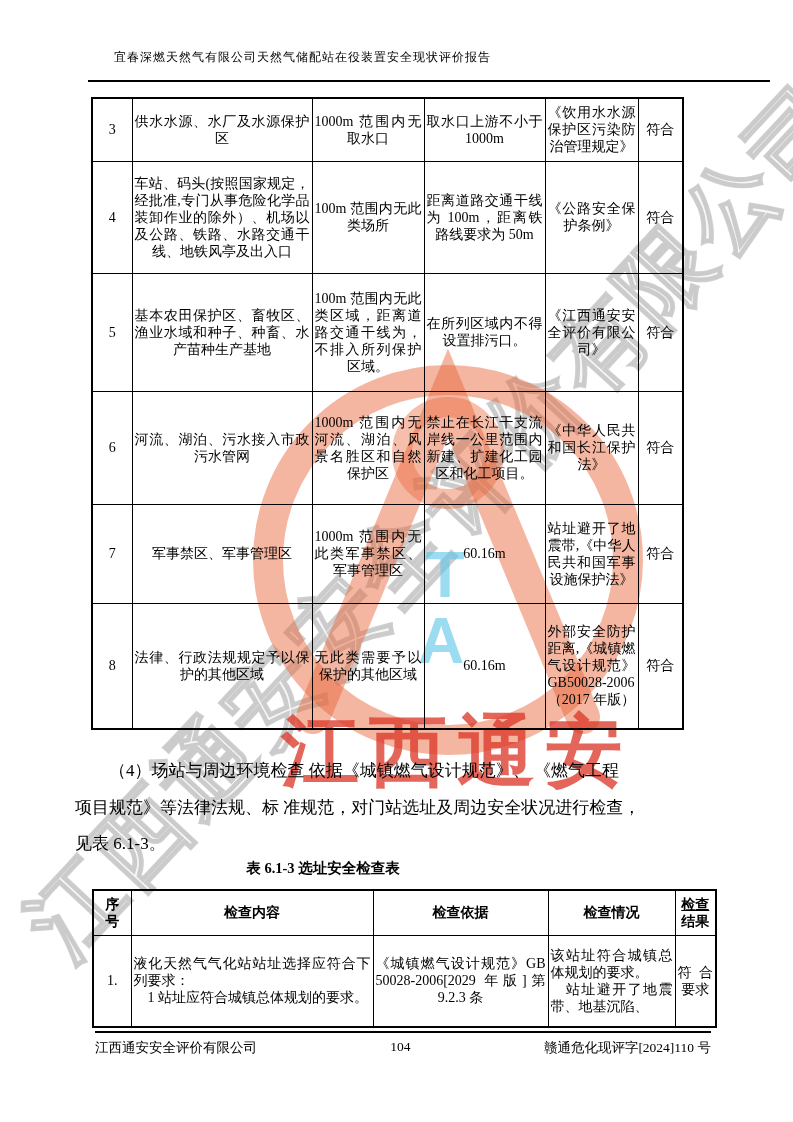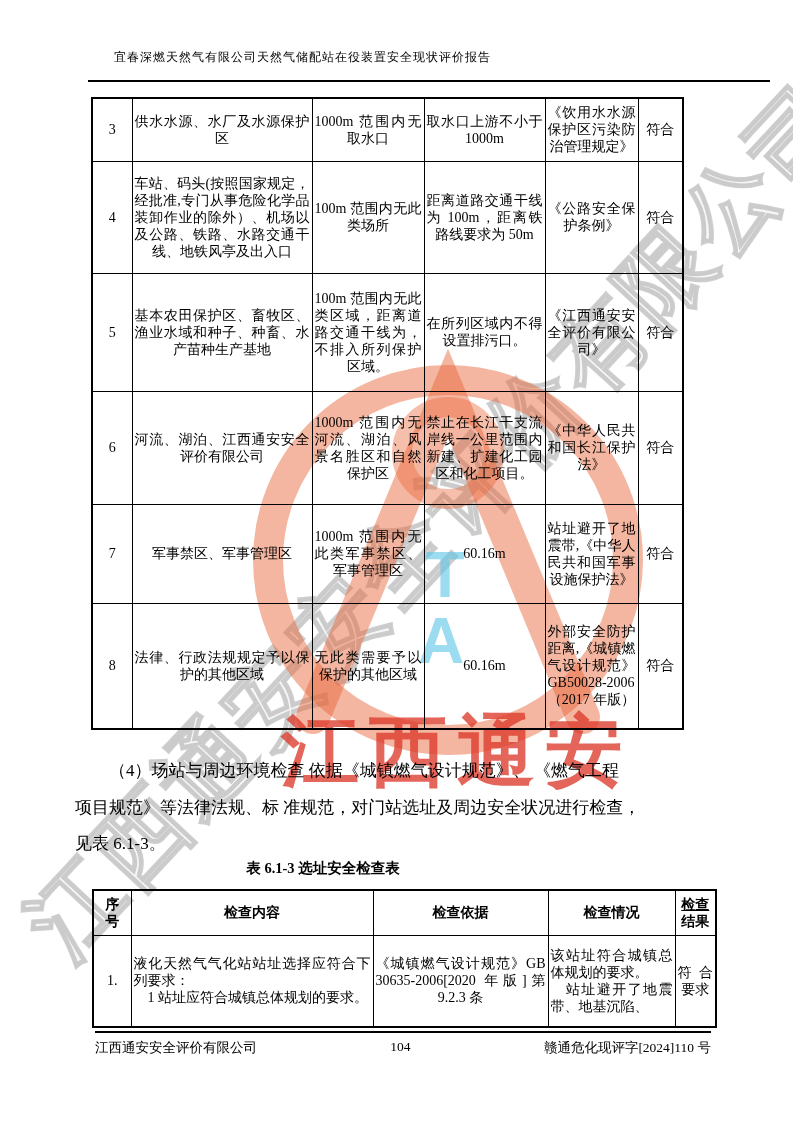--- a/index.html
+++ b/index.html
@@ -121,21 +121,21 @@
           <tr style="height: 118px;">
             <td class="c0">5</td>
             <td class="c1">基本农田保护区、畜牧区、渔业水域和种子、种畜、水产苗种生产基地</td>
             <td class="c2">100m 范围内无此类区域，距离道路交通干线为，不排入所列保护区域。</td>
             <td class="c3">在所列区域内不得设置排污口。</td>
             <td class="c4">《江西通安安全评价有限公司》</td>
             <td class="c5">符合</td>
           </tr>
           <tr style="height: 113px;">
             <td class="c0">6</td>
-            <td class="c1">河流、湖泊、江西通安安全评价有限公司</td>
+            <td class="c1">河流、湖泊、污水接入市政污水管网</td>
             <td class="c2">1000m 范围内无河流、湖泊、风景名胜区和自然保护区</td>
             <td class="c3">禁止在长江干支流岸线一公里范围内新建、扩建化工园区和化工项目。</td>
             <td class="c4">《中华人民共和国长江保护法》</td>
             <td class="c5">符合</td>
           </tr>
           <tr style="height: 99px;">
             <td class="c0">7</td>
             <td class="c1">军事禁区、军事管理区</td>
             <td class="c2">1000m 范围内无此类军事禁区、军事管理区</td>
             <td class="c3">60.16m</td>
@@ -171,21 +171,21 @@
             <th>检查内容</th>
             <th>检查依据</th>
             <th>检查情况</th>
             <th><span class="hdr-u">检查</span><br>结果</th>
           </tr>
         </thead>
       <tbody>
           <tr style="height: 92px;">
             <td class="c0">1.</td>
             <td class="c1">液化天然气气化站站址选择应符合下列要求：<br>　1 站址应符合城镇总体规划的要求。</td>
-            <td class="c2">《城镇燃气设计规范》GB 30635-2006[2020 年版]第 9.2.3 条</td>
+            <td class="c2">《城镇燃气设计规范》GB 50028-2006[2029 年版]第 9.2.3 条</td>
             <td class="c3">该站址符合城镇总体规划的要求。<br>　站址避开了地震带、地基沉陷、</td>
             <td class="c4">符合要求</td>
           </tr>
         </tbody>
     </table>
 
     <div class="rule footer-rule"></div>
     <div class="footer">
       <span>江西通安安全评价有限公司</span>
       <span>104</span>

